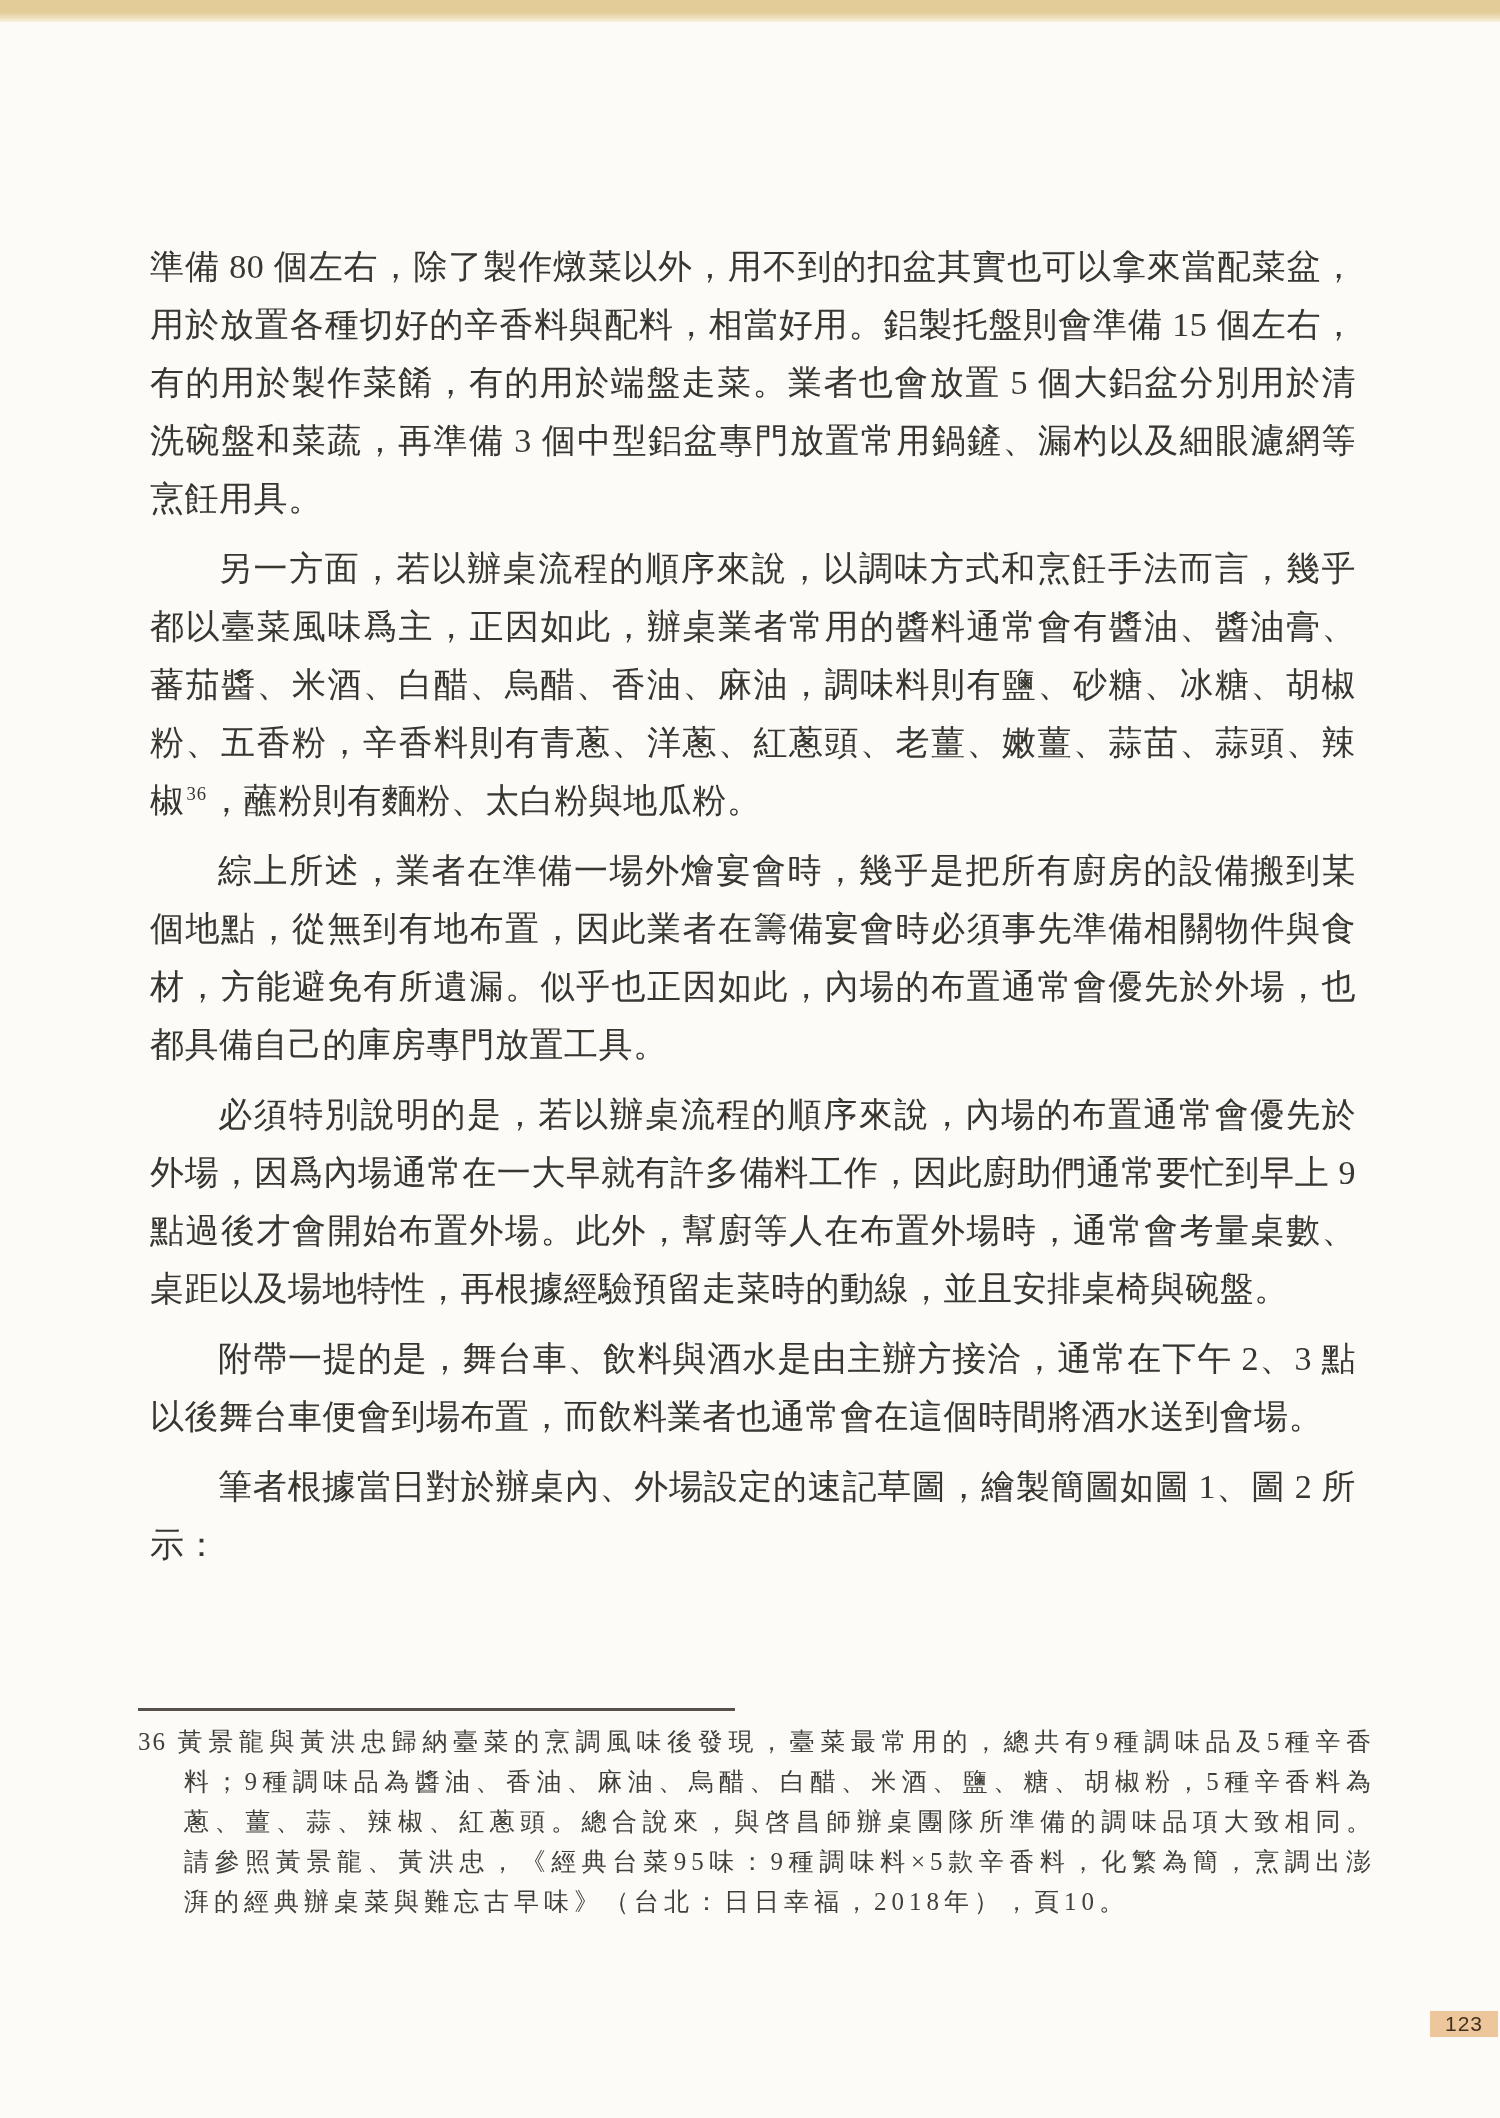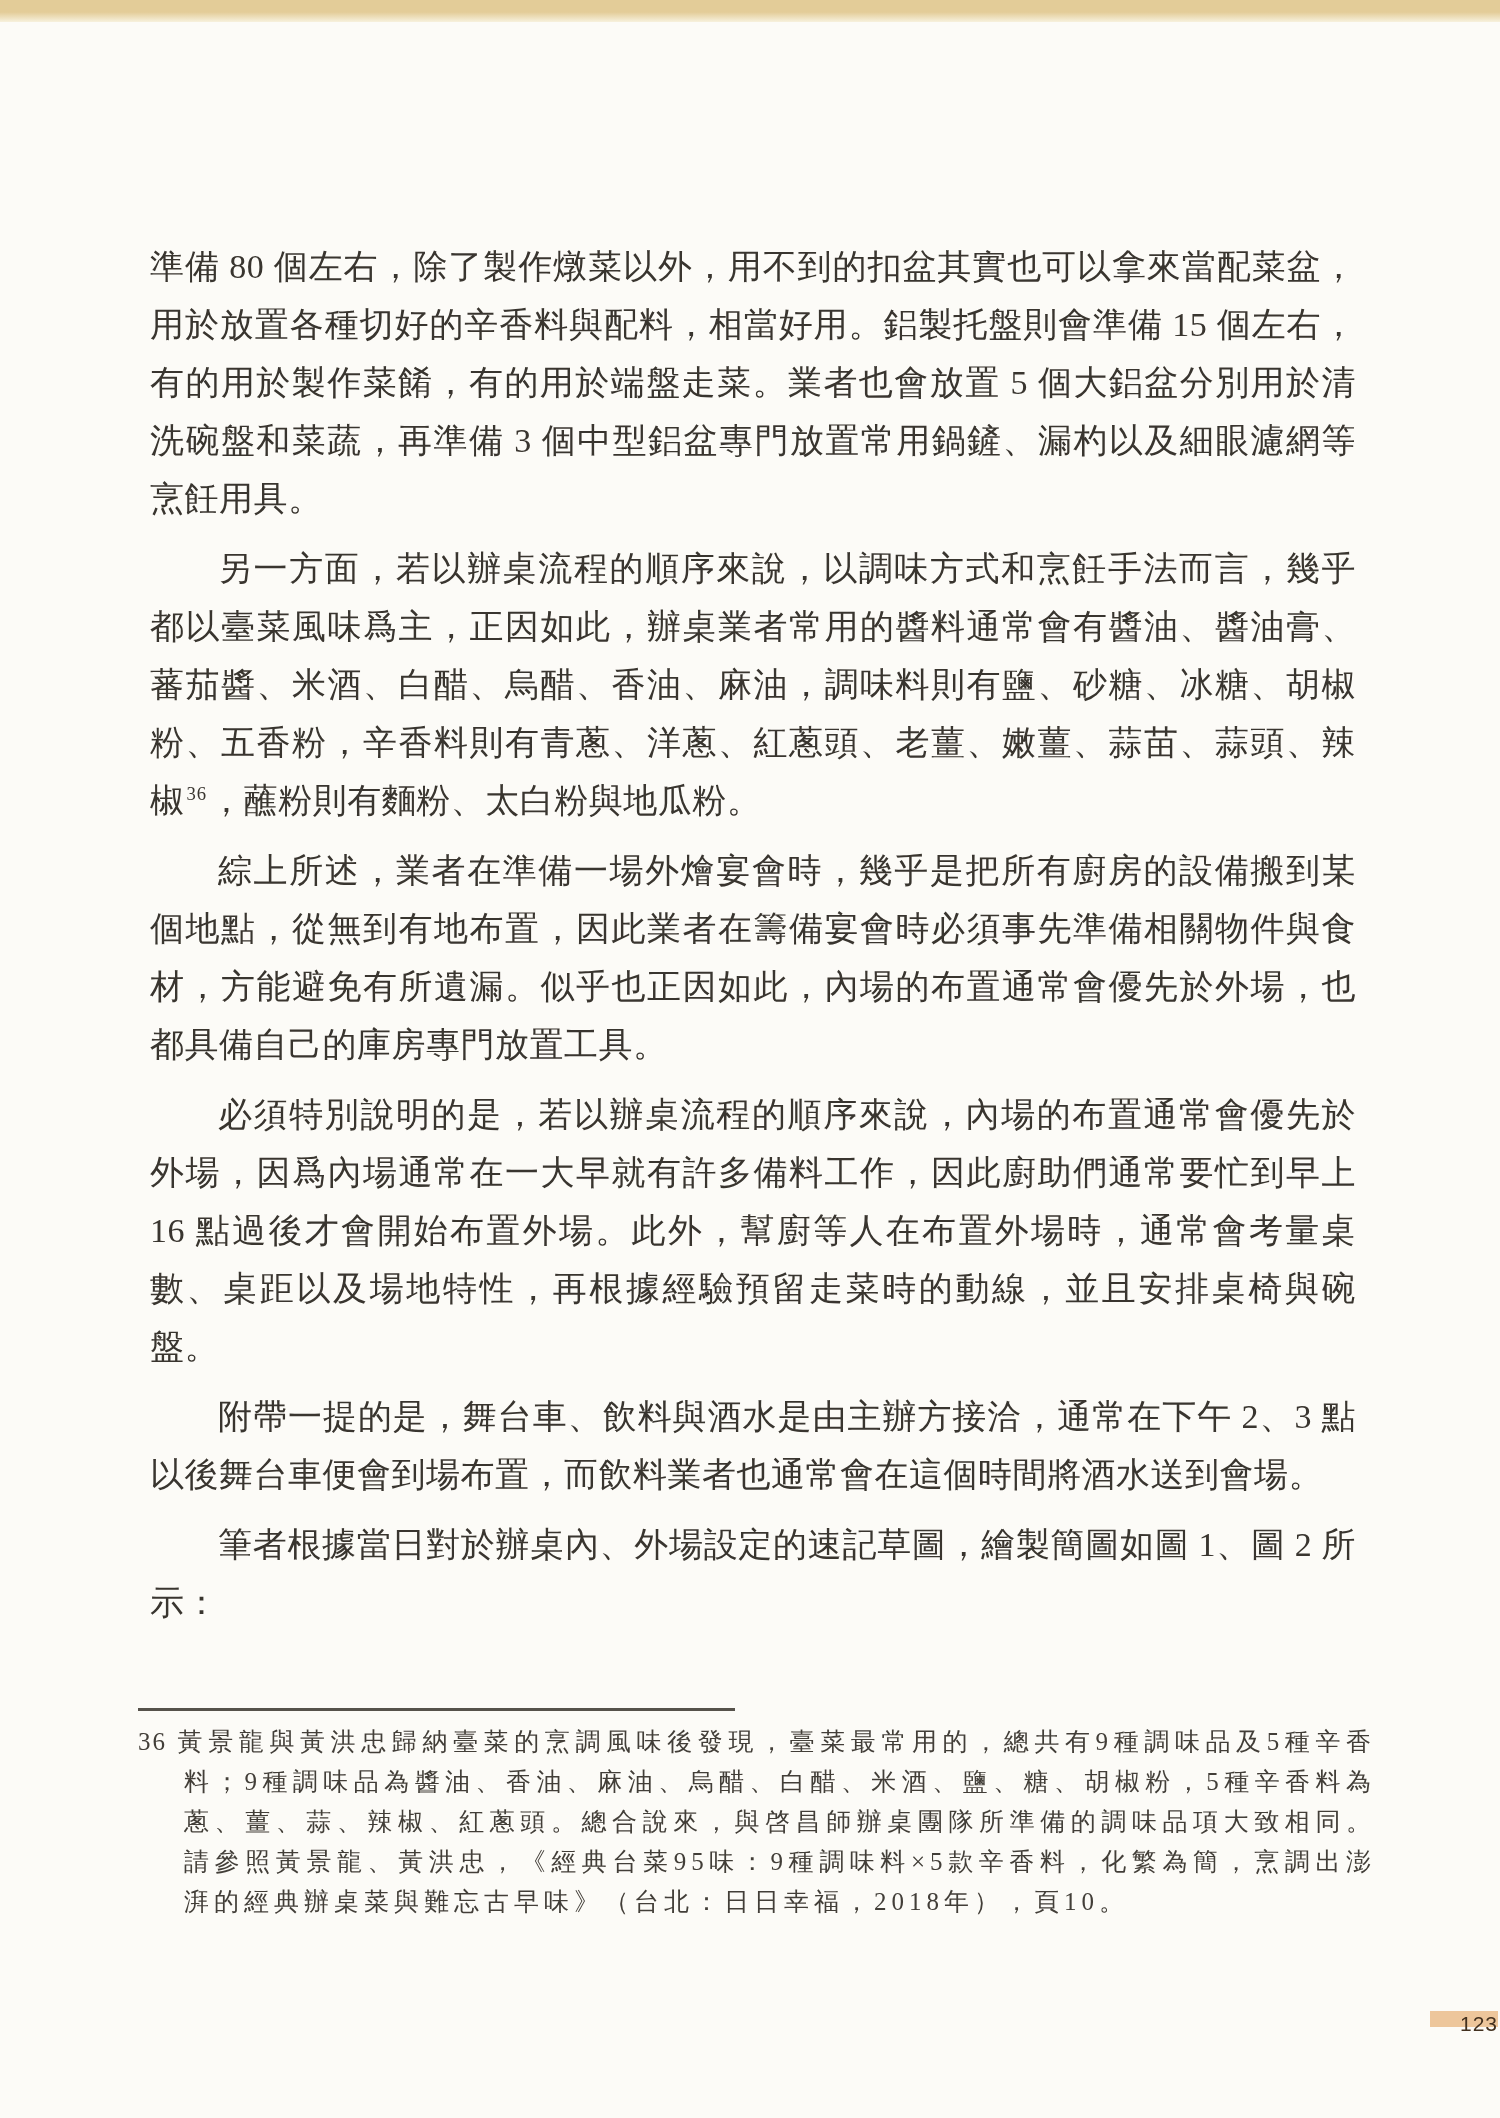--- a/index.html
+++ b/index.html
@@ -75,42 +75,42 @@
   }
   .fn-num {
     letter-spacing: 2px;
     margin-right: 10px;
   }
   .page-badge {
     position: absolute;
     left: 1430px;
     top: 2011px;
     width: 68px;
-    height: 16px;
+    height: 26px;
     background: var(--badge_bg);
     color: var(--badge_text);
     font-family: "Liberation Sans", "DejaVu Sans", sans-serif;
     font-size: 21px;
     line-height: 26px;
-    text-align: right;
+    text-align: center;
     letter-spacing: 1px;
   }
 </style>
 </head>
 <body>
 
 <div class="top-band"></div>
 
 <div class="text-block">
   <p class="continuation">準備 80 個左右，除了製作燉菜以外，用不到的扣盆其實也可以拿來當配菜盆，用於放置各種切好的辛香料與配料，相當好用。鋁製托盤則會準備 15 個左右，有的用於製作菜餚，有的用於端盤走菜。業者也會放置 5 個大鋁盆分別用於清洗碗盤和菜蔬，再準備 3 個中型鋁盆專門放置常用鍋鏟、漏杓以及細眼濾網等烹飪用具。</p>
   <p>
     <span>另一方面，若以辦桌流程的順序來說，以調味方式和烹飪手法而言，幾乎都以臺菜風味爲主，正因如此，辦桌業者常用的醬料通常會有醬油、醬油膏、蕃茄醬、米酒、白醋、烏醋、香油、麻油，調味料則有鹽、砂糖、冰糖、胡椒粉、五香粉，辛香料則有青蔥、洋蔥、紅蔥頭、老薑、嫩薑、蒜苗、蒜頭、辣椒</span><sup class="fn-ref">36</sup><span>，蘸粉則有麵粉、太白粉與地瓜粉。</span>
   </p>
   <p>綜上所述，業者在準備一場外燴宴會時，幾乎是把所有廚房的設備搬到某個地點，從無到有地布置，因此業者在籌備宴會時必須事先準備相關物件與食材，方能避免有所遺漏。似乎也正因如此，內場的布置通常會優先於外場，也都具備自己的庫房專門放置工具。</p>
-  <p>必須特別說明的是，若以辦桌流程的順序來說，內場的布置通常會優先於外場，因爲內場通常在一大早就有許多備料工作，因此廚助們通常要忙到早上 16 點過後才會開始布置外場。此外，幫廚等人在布置外場時，通常會考量桌數、桌距以及場地特性，再根據經驗預留走菜時的動線，並且安排桌椅與碗盤。</p>
+  <p>必須特別說明的是，若以辦桌流程的順序來說，內場的布置通常會優先於外場，因爲內場通常在一大早就有許多備料工作，因此廚助們通常要忙到早上 9 點過後才會開始布置外場。此外，幫廚等人在布置外場時，通常會考量桌數、桌距以及場地特性，再根據經驗預留走菜時的動線，並且安排桌椅與碗盤。</p>
   <p>附帶一提的是，舞台車、飲料與酒水是由主辦方接洽，通常在下午 2、3 點以後舞台車便會到場布置，而飲料業者也通常會在這個時間將酒水送到會場。</p>
   <p>筆者根據當日對於辦桌內、外場設定的速記草圖，繪製簡圖如圖 1、圖 2 所示：</p>
 </div>
 
 <div class="fn-rule"></div>
 
 <div class="footnote">
   <span class="fn-num">36</span><span class="fn-text">黃景龍與黃洪忠歸納臺菜的烹調風味後發現，臺菜最常用的，總共有9種調味品及5種辛香料；9種調味品為醬油、香油、麻油、烏醋、白醋、米酒、鹽、糖、胡椒粉，5種辛香料為蔥、薑、蒜、辣椒、紅蔥頭。總合說來，與啓昌師辦桌團隊所準備的調味品項大致相同。請參照黃景龍、黃洪忠，《經典台菜95味：9種調味料×5款辛香料，化繁為簡，烹調出澎湃的經典辦桌菜與難忘古早味》（台北：日日幸福，2018年），頁10。</span>
 </div>
 

